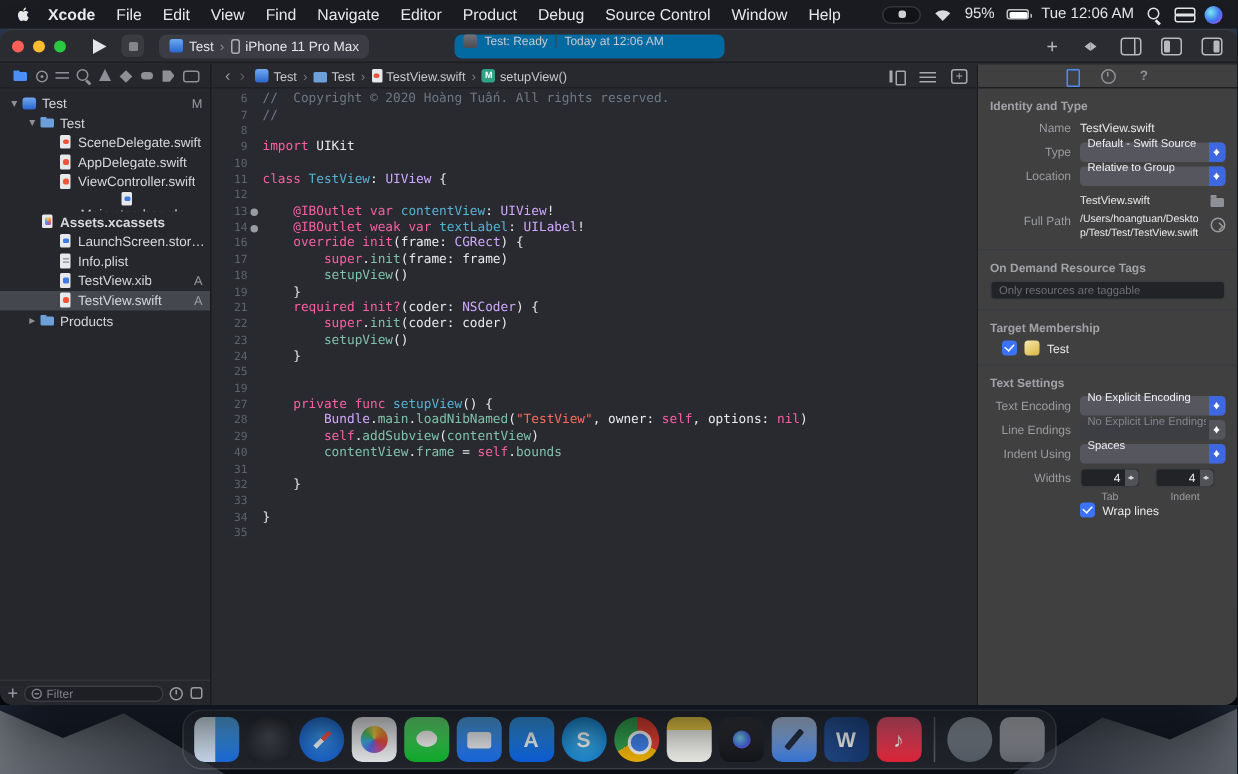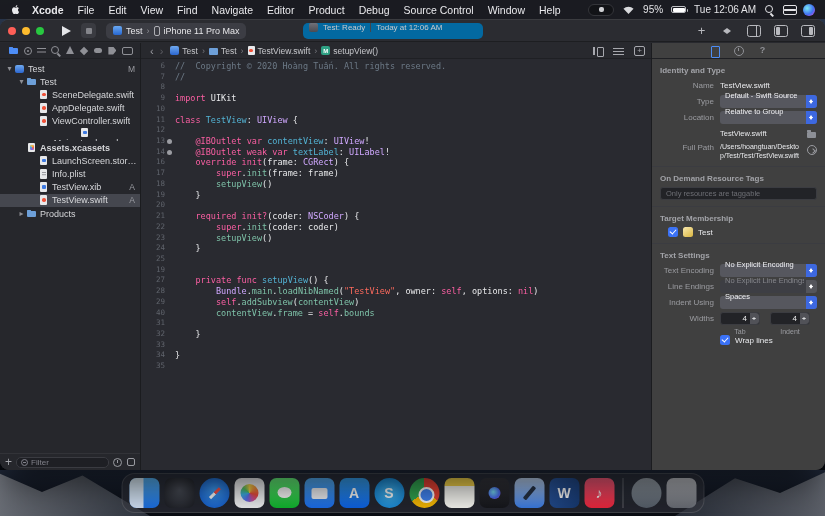--- a/index.html
+++ b/index.html
@@ -496,25 +496,20 @@
               <span class="ln">18</span>
               <span class="mk"></span>
               <span class="cd"><span class="sc-p">        </span><span class="sc-m">setupView</span><span class="sc-p">()</span></span>
             </div>
             <div class="cl">
               <span class="ln">19</span>
               <span class="mk"></span>
               <span class="cd"><span class="sc-p">    }</span></span>
             </div>
             <div class="cl">
-              <span class="ln">20</span>
-              <span class="mk"></span>
-              <span class="cd"></span>
-            </div>
-            <div class="cl">
               <span class="ln">21</span>
               <span class="mk"></span>
               <span class="cd"><span class="sc-p">    </span><span class="sc-k">required</span><span class="sc-p"> </span><span class="sc-k">init?</span><span class="sc-p">(coder: </span><span class="sc-t">NSCoder</span><span class="sc-p">) {</span></span>
             </div>
             <div class="cl">
               <span class="ln">22</span>
               <span class="mk"></span>
               <span class="cd"><span class="sc-p">        </span><span class="sc-k">super</span><span class="sc-p">.</span><span class="sc-m">init</span><span class="sc-p">(coder: coder)</span></span>
             </div>
             <div class="cl">

